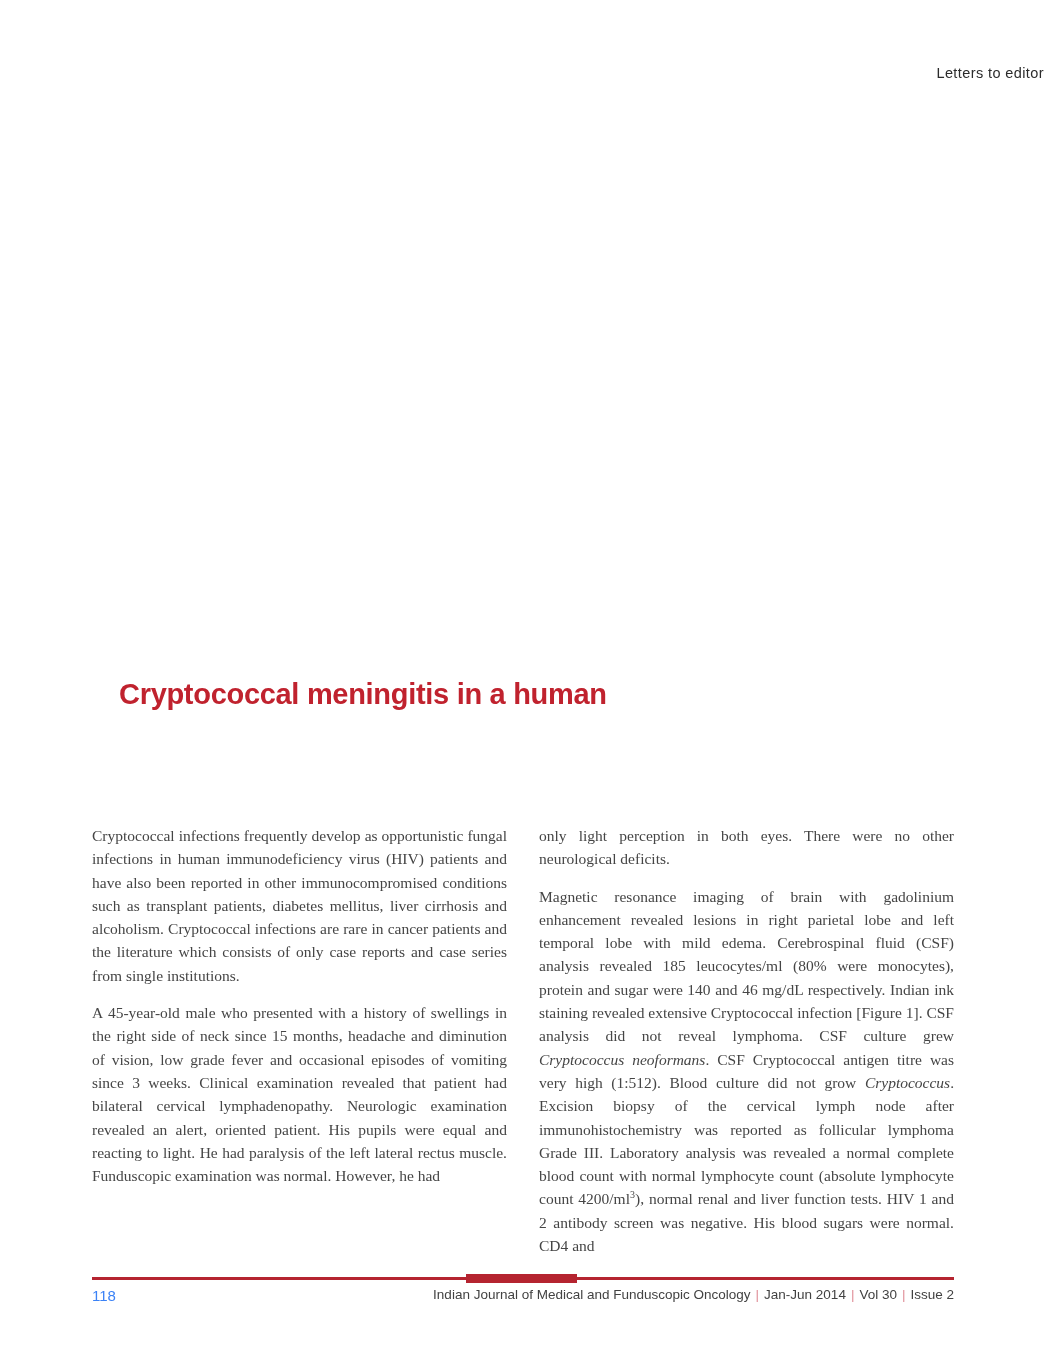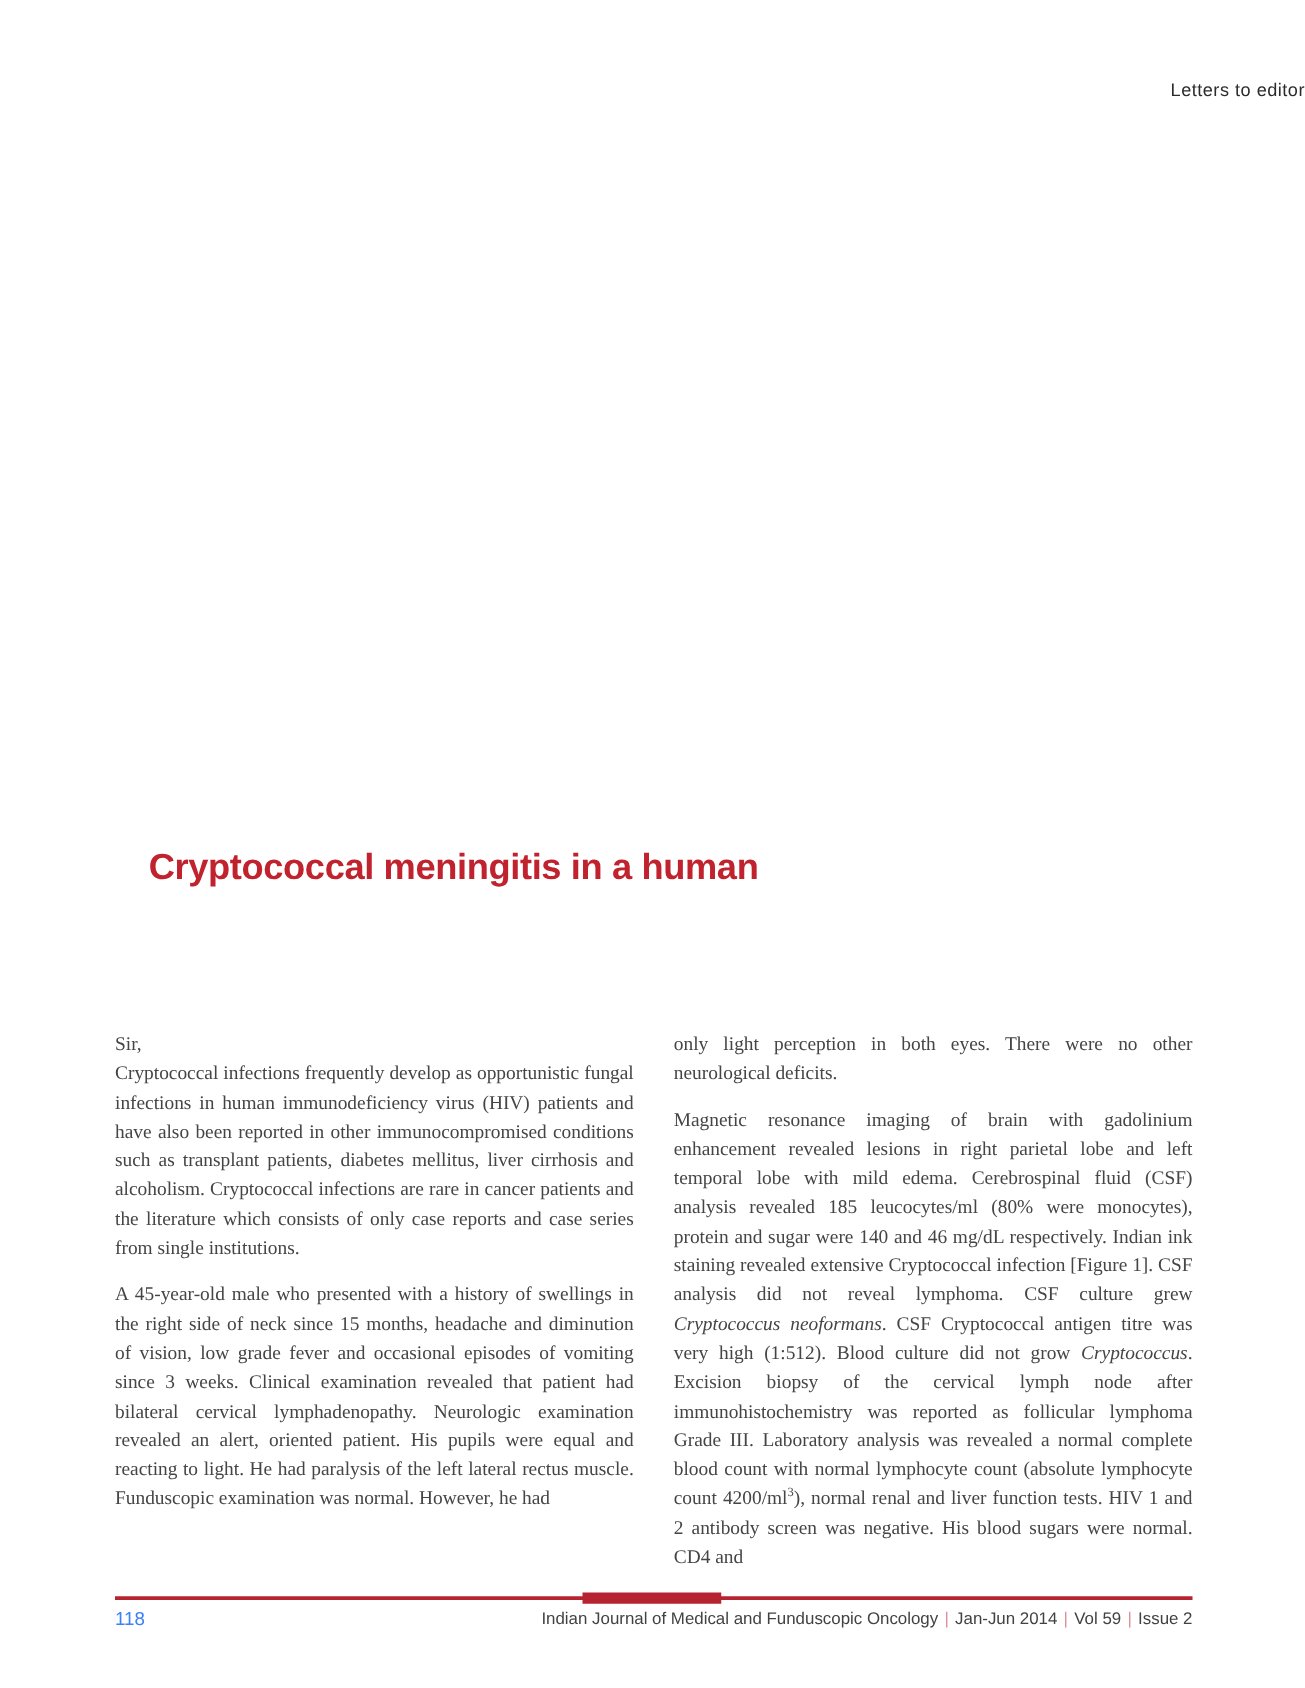--- a/index.html
+++ b/index.html
@@ -99,30 +99,29 @@
 <body>
 
 <div class="section-header">Letters to editor</div>
 
 <h1 class="article-title">
   <div>Cryptococcal meningitis in a human</div>
 </h1>
 
 <div class="body-columns">
   <div class="text-column">
-    <div class="salutation">Sir,</div>
     <p class="para">Cryptococcal infections frequently develop as opportunistic fungal infections in human immunodeficiency virus (HIV) patients and have also been reported in other immunocompromised conditions such as transplant patients, diabetes mellitus, liver cirrhosis and alcoholism. Cryptococcal infections are rare in cancer patients and the literature which consists of only case reports and case series from single institutions.</p>
     <p class="para">A 45-year-old male who presented with a history of swellings in the right side of neck since 15 months, headache and diminution of vision, low grade fever and occasional episodes of vomiting since 3 weeks. Clinical examination revealed that patient had bilateral cervical lymphadenopathy. Neurologic examination revealed an alert, oriented patient. His pupils were equal and reacting to light. He had paralysis of the left lateral rectus muscle. Funduscopic examination was normal. However, he had</p>
   </div>
   <div class="text-column">
     <p class="para">only light perception in both eyes. There were no other neurological deficits.</p>
     <p class="para"><span>Magnetic resonance imaging of brain with gadolinium enhancement revealed lesions in right parietal lobe and left temporal lobe with mild edema. Cerebrospinal fluid (CSF) analysis revealed 185 leucocytes/ml (80% were monocytes), protein and sugar were 140 and 46 mg/dL respectively. Indian ink staining revealed extensive Cryptococcal infection [Figure 1]. CSF analysis did not reveal lymphoma. CSF culture grew </span><i>Cryptococcus neoformans</i><span>. CSF Cryptococcal antigen titre was very high (1:512). Blood culture did not grow </span><i>Cryptococcus</i><span>. Excision biopsy of the cervical lymph node after immunohistochemistry was reported as follicular lymphoma Grade III. Laboratory analysis was revealed a normal complete blood count with normal lymphocyte count (absolute lymphocyte count 4200/ml</span><sup>3</sup><span>), normal renal and liver function tests. HIV 1 and 2 antibody screen was negative. His blood sugars were normal. CD4 and</span></p>
   </div>
 </div>
 
 <div class="footer-rule"></div>
 <div class="footer-accent-block"></div>
 
 <div class="page-number">118</div>
 
 <div class="citation">
-  <span>Indian Journal of Medical and Funduscopic Oncology</span><span class="sep">|</span><span>Jan-Jun 2014</span><span class="sep">|</span><span>Vol 59</span><span class="sep">|</span><span>Issue 2</span>
+  <span>Indian Journal of Medical and Funduscopic Oncology</span><span class="sep">|</span><span>Jan-Jun 2014</span><span class="sep">|</span><span>Vol 30</span><span class="sep">|</span><span>Issue 2</span>
 </div>
 
 </body></html>

